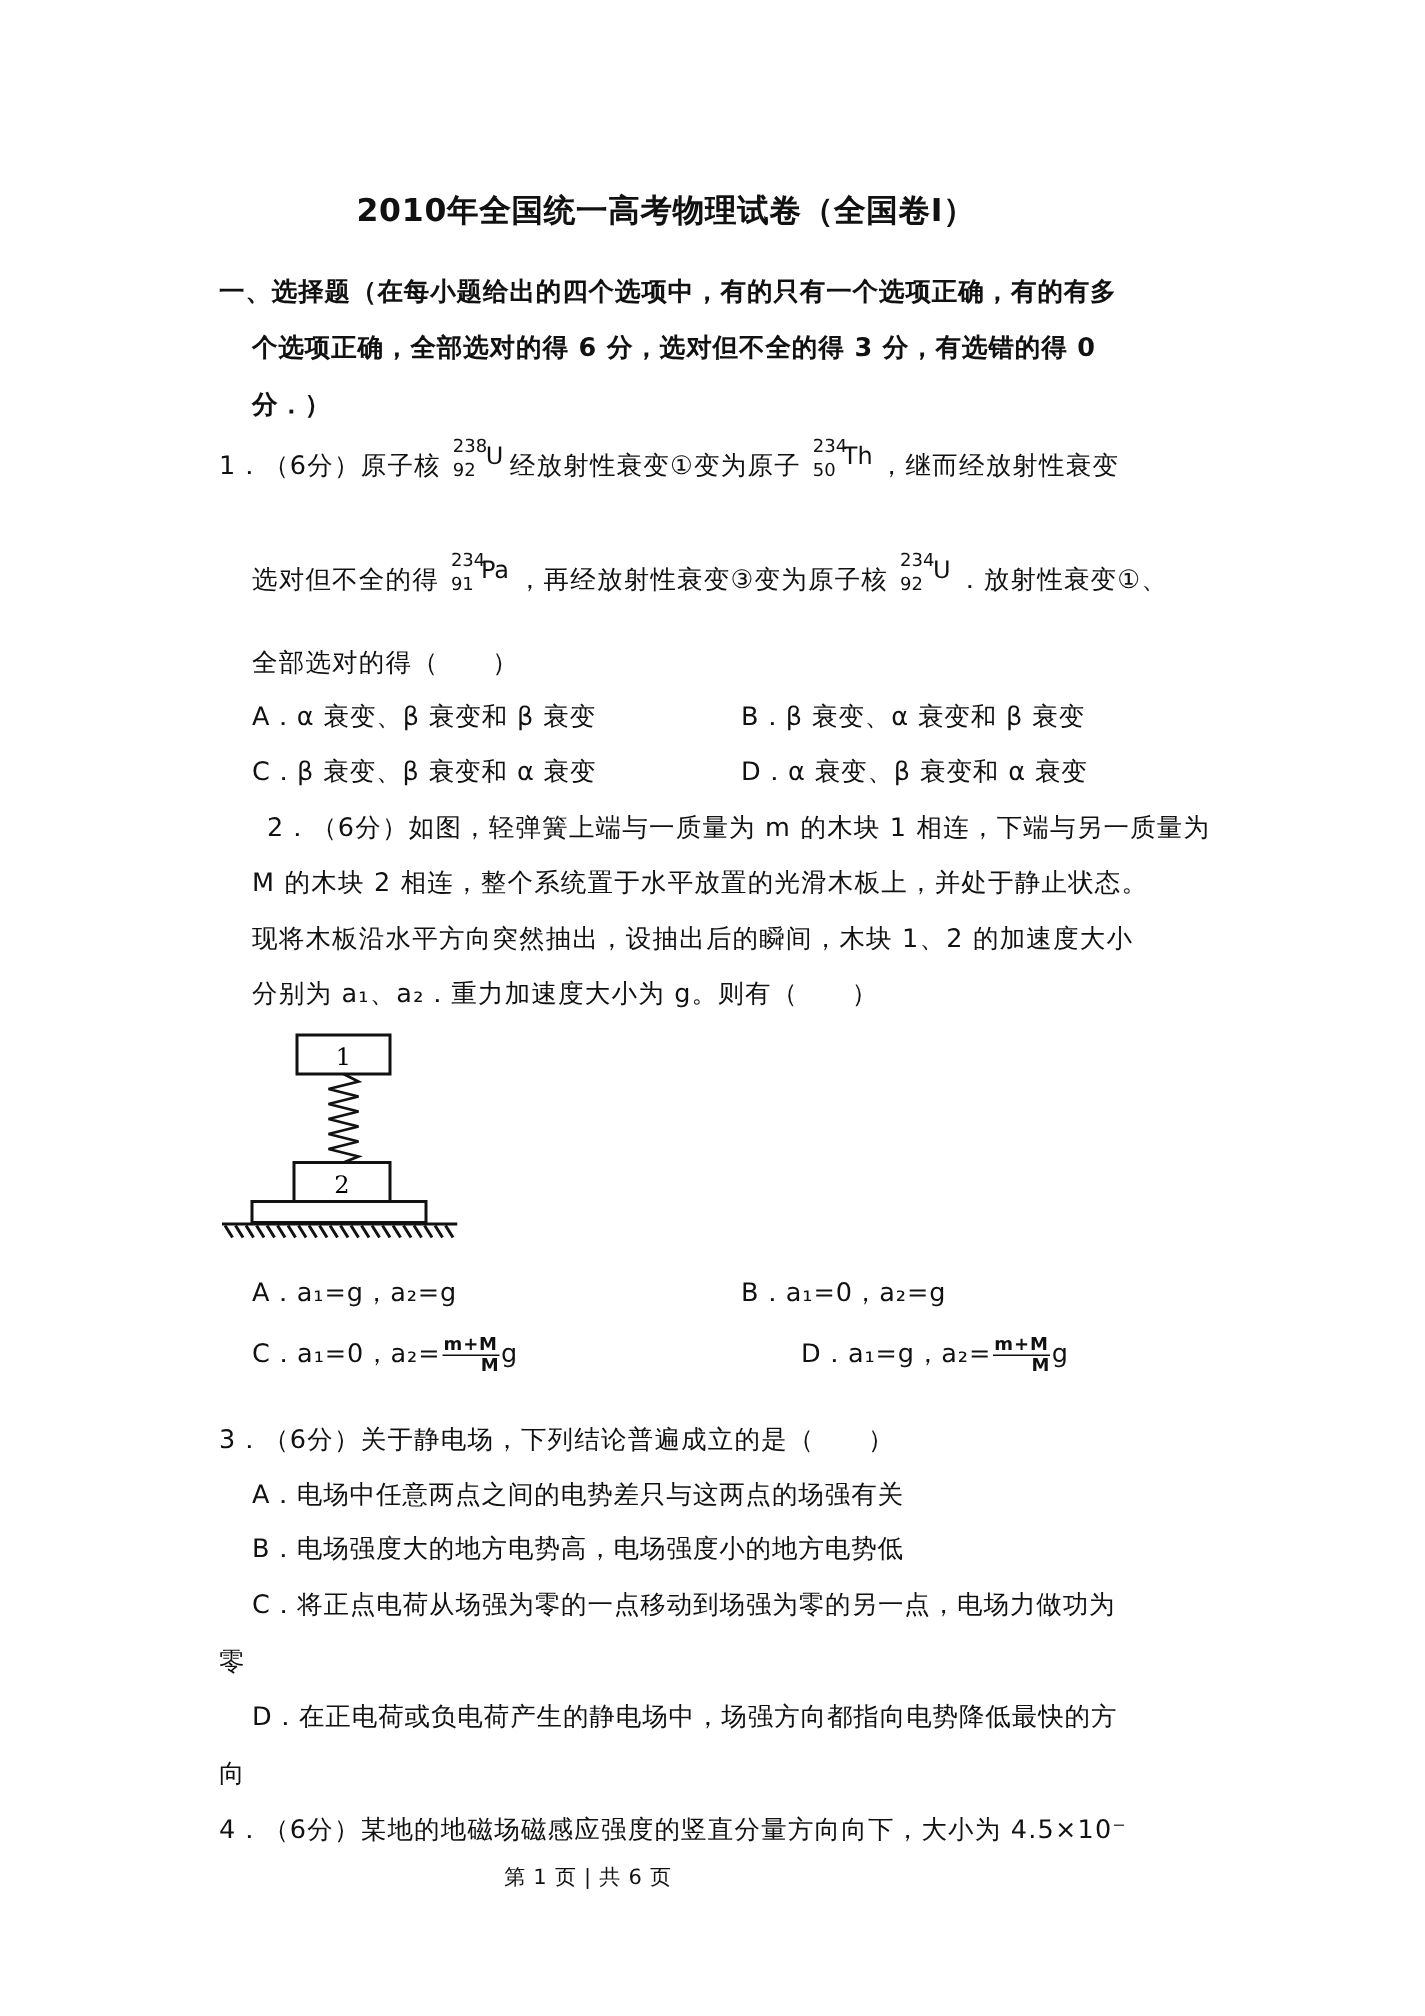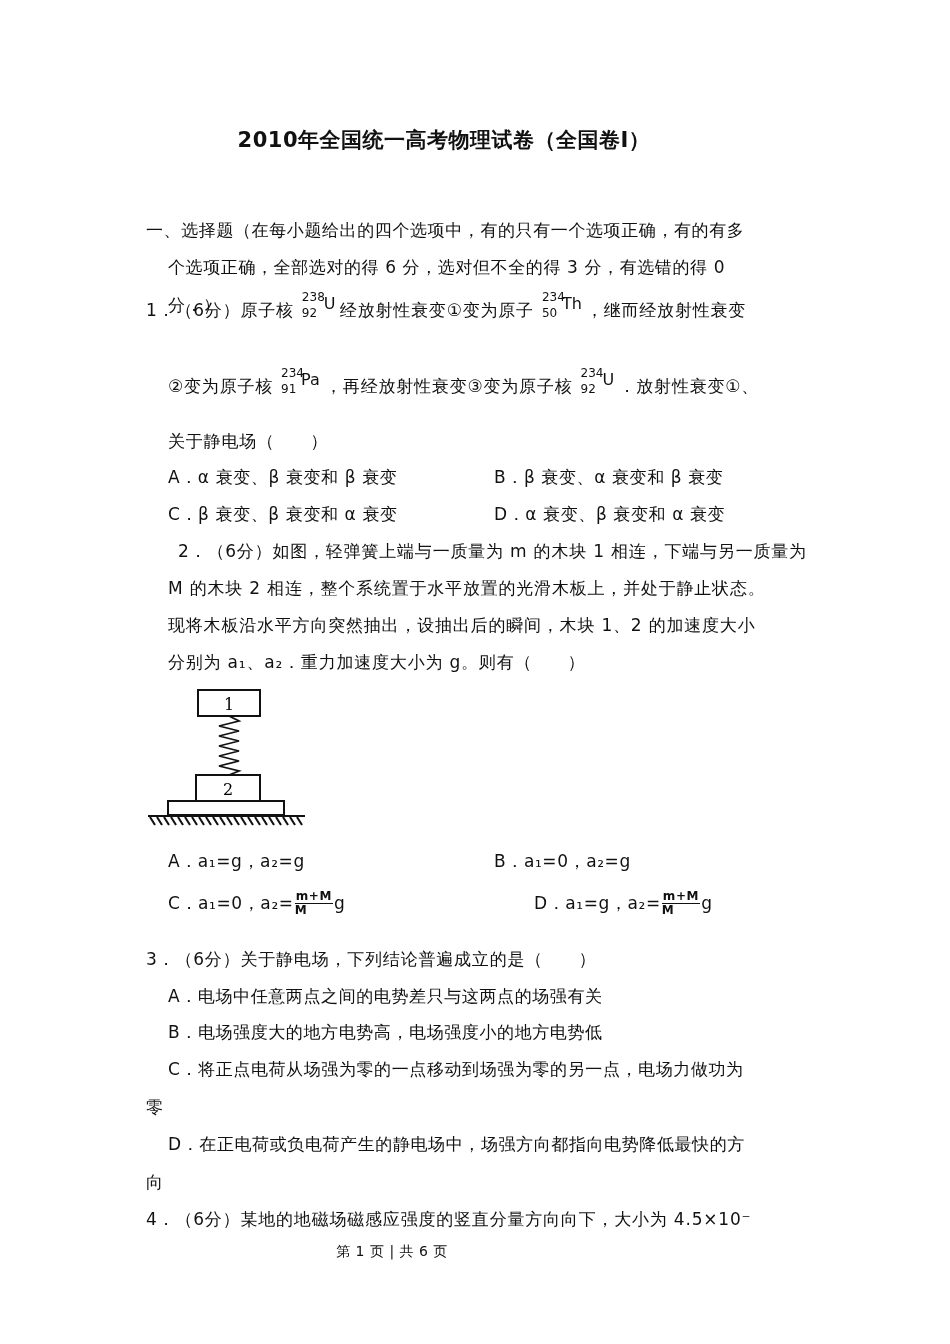--- a/index.html
+++ b/index.html
@@ -1,52 +1,52 @@
 <!DOCTYPE html>
 <html><head>
 <meta charset="utf-8">
 <style>
   html, body { margin: 0; padding: 0; background: #ffffff; }
   body { width: 950px; height: 1344px; position: relative; overflow: hidden;
          font-family: "DejaVu Sans", "Liberation Sans", sans-serif; color: #111; }
   .abs { position: absolute; white-space: nowrap; }
   .title { left: 0; width: 800px; text-align: center; top: 126px; font-size: 21px; font-weight: bold; letter-spacing: 0.5px; margin-left: 44px; }
-  .sec { font-size: 17px; font-weight: normal; letter-spacing: 0.6px; margin-top: 36px; }
+  .sec { font-size: 17px; font-weight: bold; letter-spacing: 0.6px; }
   .txt { font-size: 17px; letter-spacing: 0.8px; }
   .opt { font-size: 17px; letter-spacing: 0.6px; }
   .iso { display: inline-block; position: relative; width: 38px; height: 20px; vertical-align: baseline; margin-left: 8px; }
   .iso .mass { position: absolute; left: 0; top: -6px; font-size: 12px; letter-spacing: 0; }
   .iso .num { position: absolute; left: 0; top: 10px; font-size: 12px; letter-spacing: 0; }
   .iso .sym { position: absolute; left: 22px; top: -2px; font-size: 16px; letter-spacing: 0; }
   .iso.w2 { width: 44px; }
   .iso.w2 .sym { left: 20px; }
-  .frac { display: inline-block; vertical-align: middle; text-align: left; font-size: 12px; line-height: 13px; margin: 0 1px; }
+  .frac { display: inline-block; vertical-align: middle; text-align: right; font-size: 12px; line-height: 13px; margin: 0 1px; }
   .frac .n { border-bottom: 1px solid #111; padding: 0 1px; font-weight: bold; }
   .frac .d { font-weight: bold; }
   .footer { left: 0; width: 784px; text-align: center; top: 1243px; font-size: 14px; letter-spacing: 0.5px; }
   svg { position: absolute; }
 </style>
 </head>
 <body>
 
 <div>
 
   <div class="abs title">2010年全国统一高考物理试卷（全国卷Ⅰ）</div>
 
   <div class="abs sec" style="left:146px; top:183px;">一、选择题（在每小题给出的四个选项中，有的只有一个选项正确，有的有多</div>
   <div class="abs sec" style="left:168px; top:220px;">个选项正确，全部选对的得 6 分，选对但不全的得 3 分，有选错的得 0</div>
   <div class="abs sec" style="left:168px; top:258px;">分．）</div>
 
   <div class="abs txt" style="left:146px; top:296px;">
     <span>1．</span><span>（6分）</span><span>原子核</span><span class="iso"><span class="mass">238</span><span class="num">92</span><span class="sym">U</span></span><span>经放射性衰变①变为原子</span><span class="iso w2"><span class="mass">234</span><span class="num">50</span><span class="sym">Th</span></span><span>，继而经放射性衰变</span>
   </div>
   <div class="abs txt" style="left:168px; top:372px;">
-    <span>②变为原子核</span><span class="iso w2"><span class="mass">234</span><span class="num">91</span><span class="sym">Pa</span></span><span>，再经放射性衰变③变为原子核</span><span class="iso"><span class="mass">234</span><span class="num">92</span><span class="sym">U</span></span><span>．放射性衰变①、</span>
+    <span>选对但不全的得</span><span class="iso w2"><span class="mass">234</span><span class="num">91</span><span class="sym">Pa</span></span><span>，再经放射性衰变③变为原子核</span><span class="iso"><span class="mass">234</span><span class="num">92</span><span class="sym">U</span></span><span>．放射性衰变①、</span>
   </div>
-  <div class="abs txt" style="left:168px; top:430px;">关于静电场（　　）</div>
+  <div class="abs txt" style="left:168px; top:430px;">全部选对的得（　　）</div>
 
   <div class="abs opt" style="left:168px; top:466px;"><span>A．</span><span>α 衰变、β 衰变和 β 衰变</span></div>
   <div class="abs opt" style="left:494px; top:466px;"><span>B．</span><span>β 衰变、α 衰变和 β 衰变</span></div>
   <div class="abs opt" style="left:168px; top:503px;"><span>C．</span><span>β 衰变、β 衰变和 α 衰变</span></div>
   <div class="abs opt" style="left:494px; top:503px;"><span>D．</span><span>α 衰变、β 衰变和 α 衰变</span></div>
 
   <div class="abs txt" style="left:146px; top:540px;margin-left:32px;"><span>2．</span><span>（6分）</span><span>如图，轻弹簧上端与一质量为 m 的木块 1 相连，下端与另一质量为</span></div>
   <div class="abs txt" style="left:168px; top:577px;">M 的木块 2 相连，整个系统置于水平放置的光滑木板上，并处于静止状态。</div>
   <div class="abs txt" style="left:168px; top:614px;">现将木板沿水平方向突然抽出，设抽出后的瞬间，木块 1、2 的加速度大小</div>
   <div class="abs txt" style="left:168px; top:651px;">分别为 a₁、a₂．重力加速度大小为 g。则有（　　）</div>

